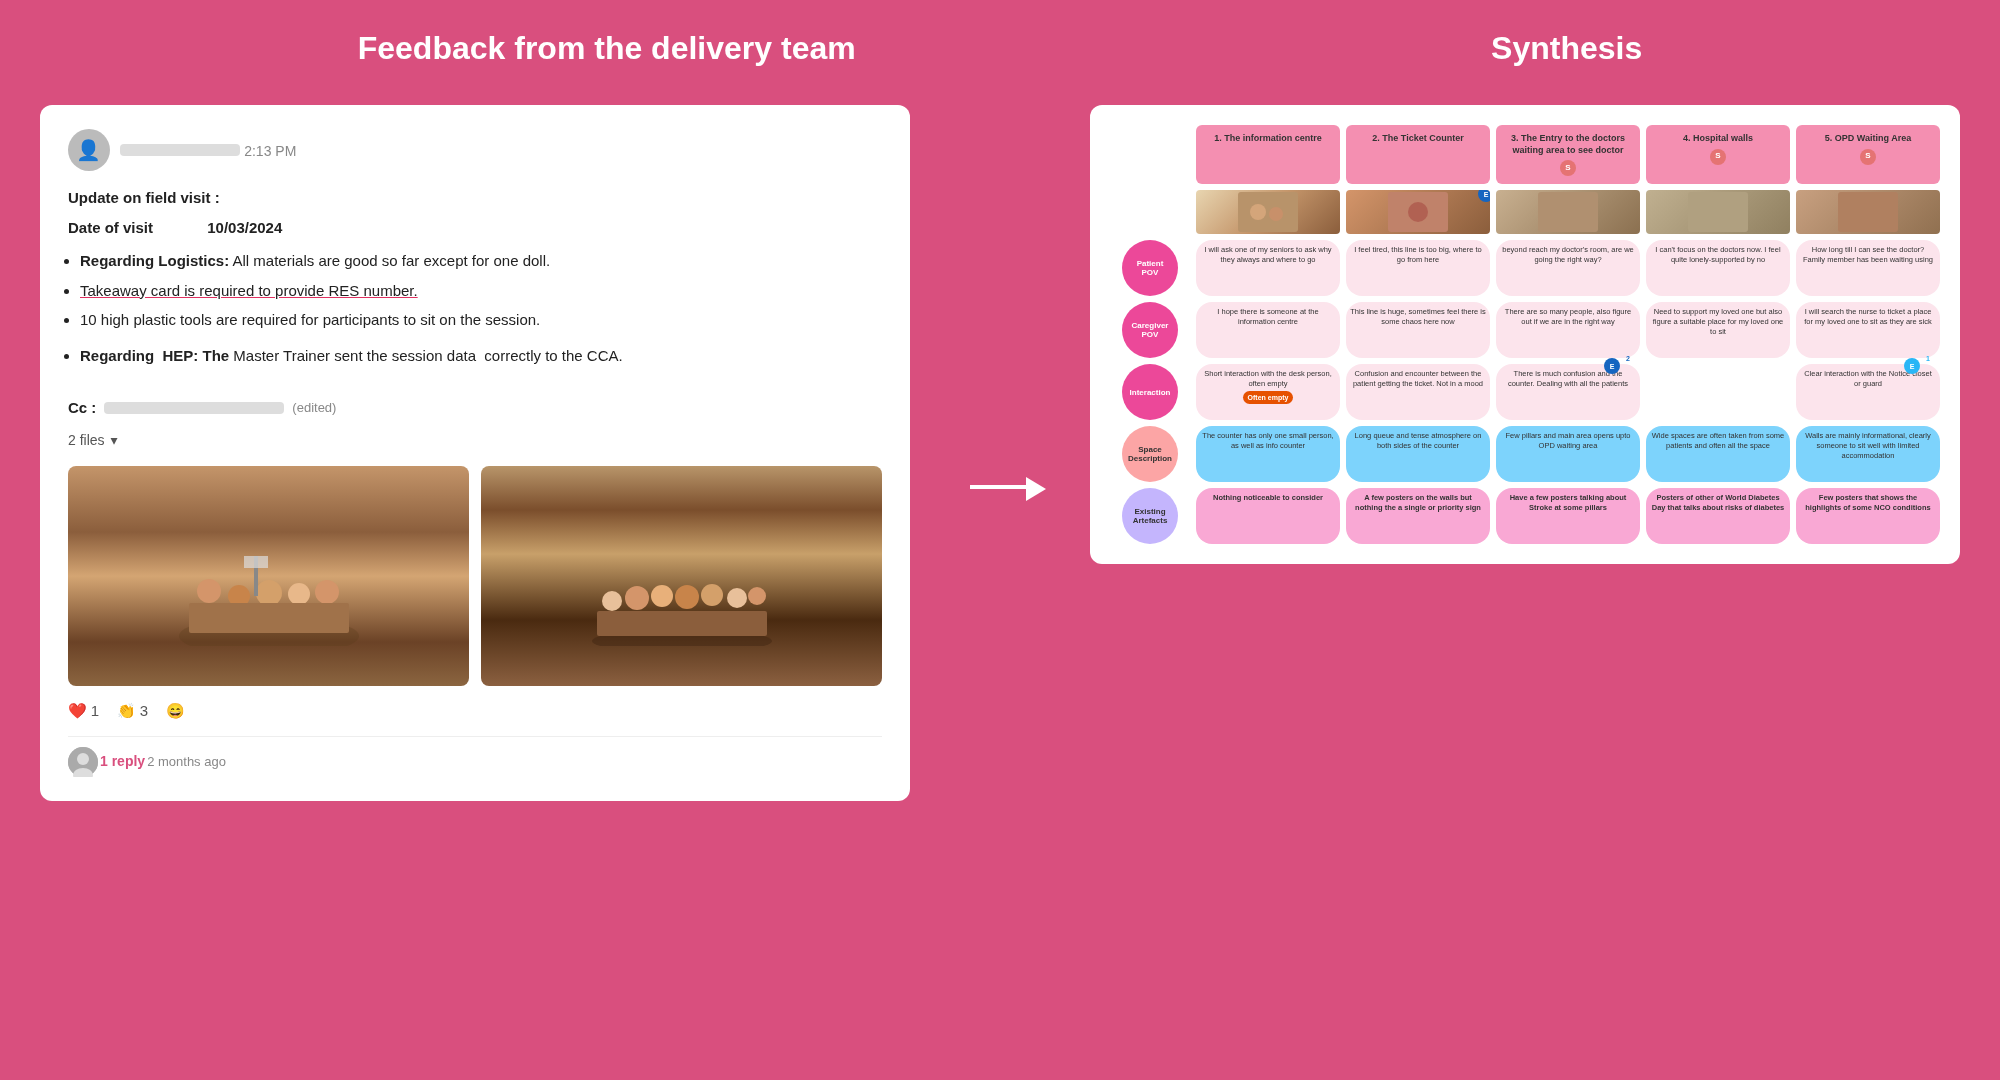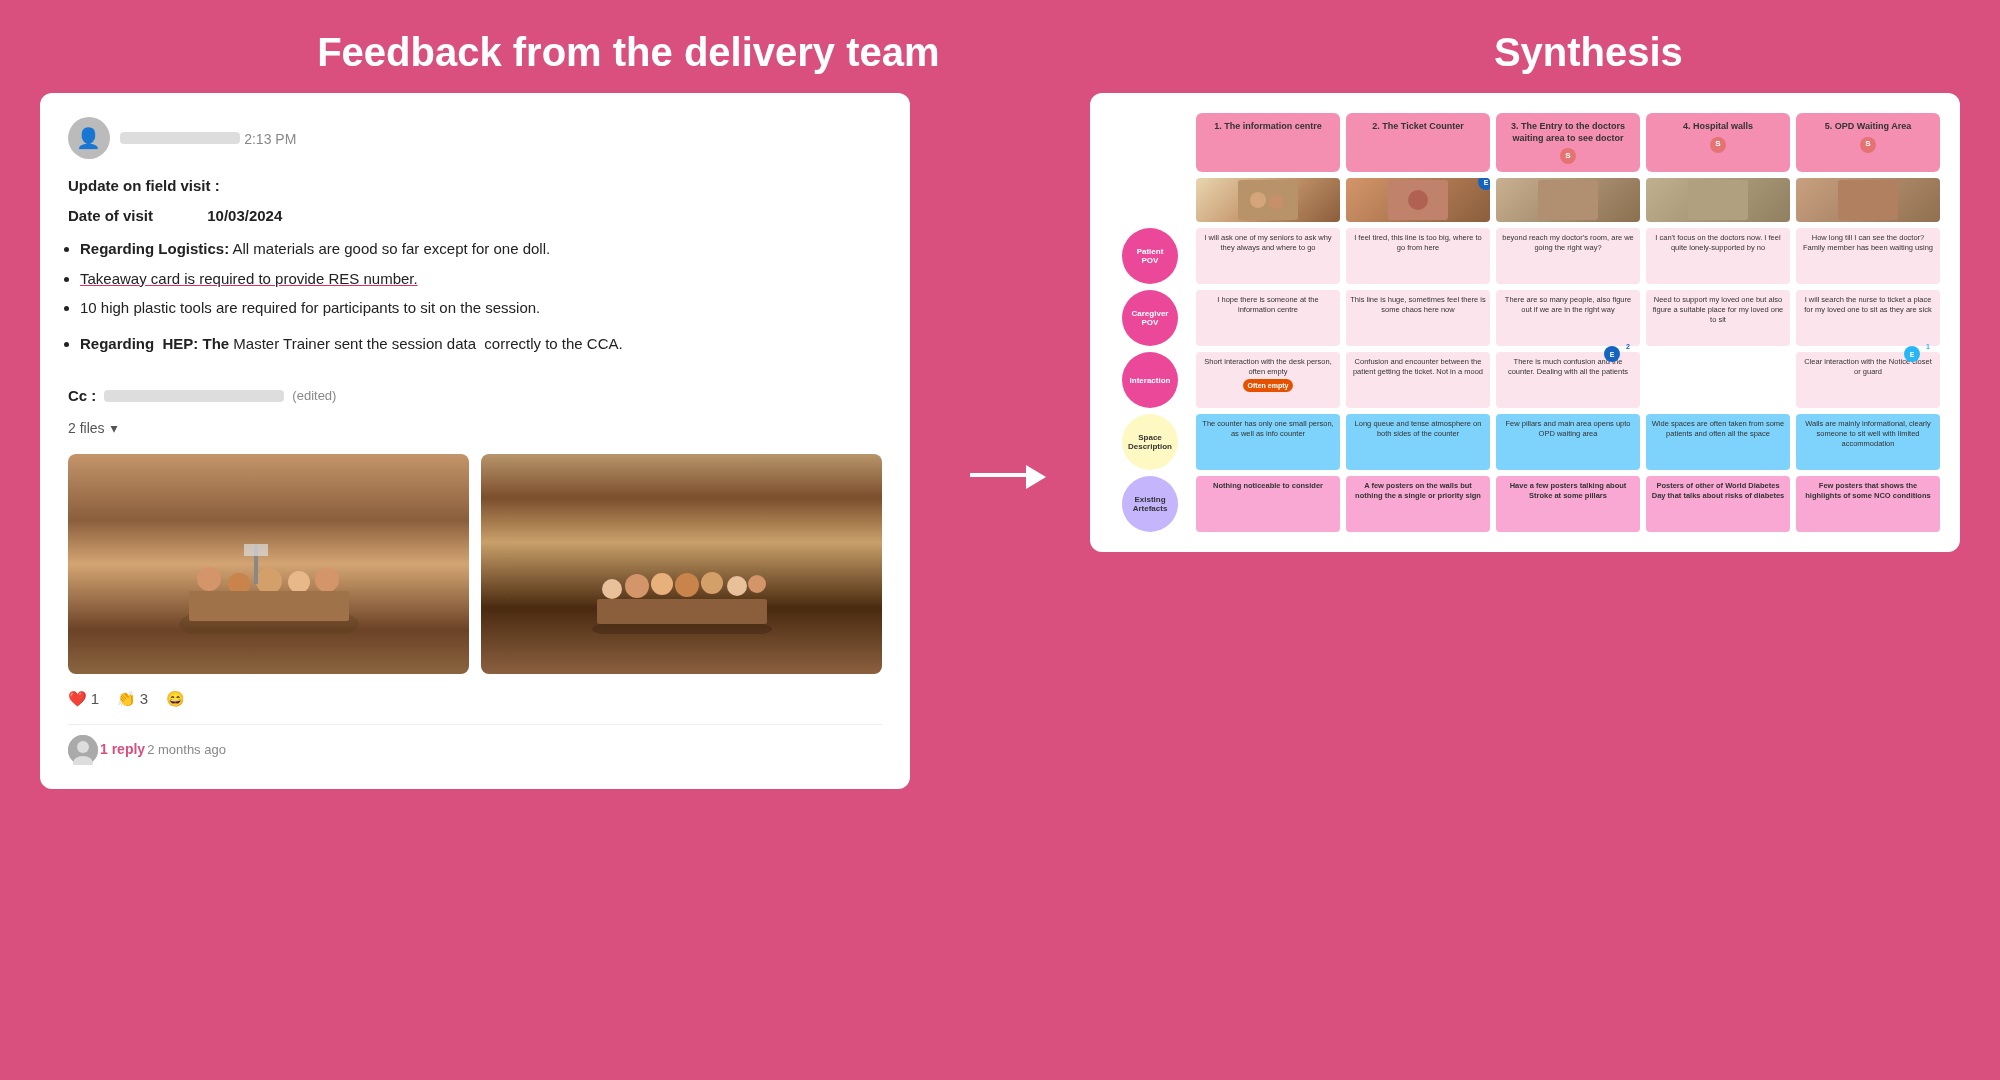--- a/index.html
+++ b/index.html
@@ -15,23 +15,24 @@
       padding: 30px 40px;
     }
     .main-layout {
       display: flex;
       width: 100%;
       gap: 60px;
       align-items: flex-start;
     }
     .section-title {
       color: white;
-      font-size: 40px;
+      font-size: 32px;
       font-weight: bold;
       text-align: center;
+      margin-bottom: 20px;
     }
     .left-panel {
       flex: 1;
       display: flex;
       flex-direction: column;
     }
     .right-panel {
       flex: 1;
       display: flex;
       flex-direction: column;
@@ -198,23 +199,23 @@
       align-items: center;
       justify-content: center;
       text-align: center;
       font-size: 8px;
       font-weight: bold;
       color: white;
       line-height: 1.2;
     }
     .teal { background: #ec4899; }
     .green-yellow { background: #c4b5fd; color: #333; }
-    .pink-light { background: #fef9c3; color: #333; }
+    .pink-light { background: #fca5a5; color: #333; }
     .sticky {
-      border-radius: 4px;
+      border-radius: 16px;
       padding: 5px 4px;
       font-size: 7.5px;
       line-height: 1.3;
       min-height: 44px;
       text-align: center;
       position: relative;
       color: #333;
     }
     .sticky.pink-s { background: #fce4ec; }
     .sticky.yellow-s { background: #7dd3fc; }

